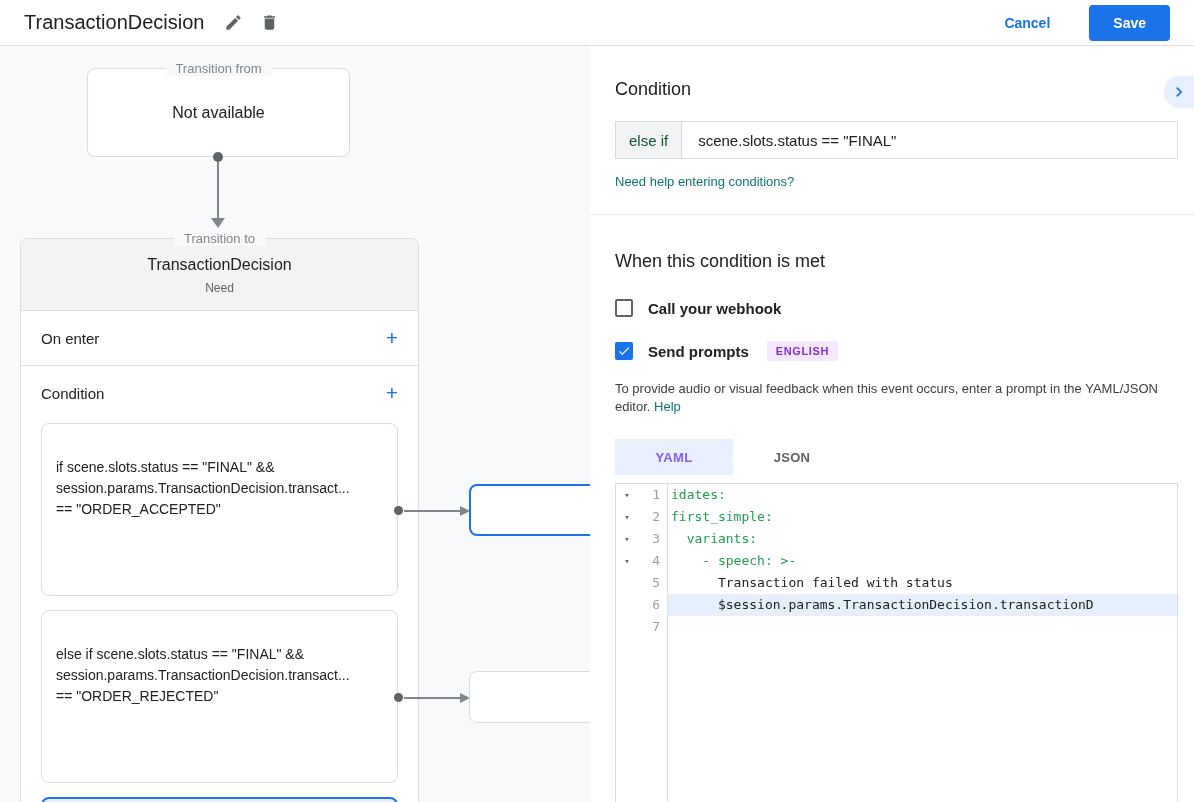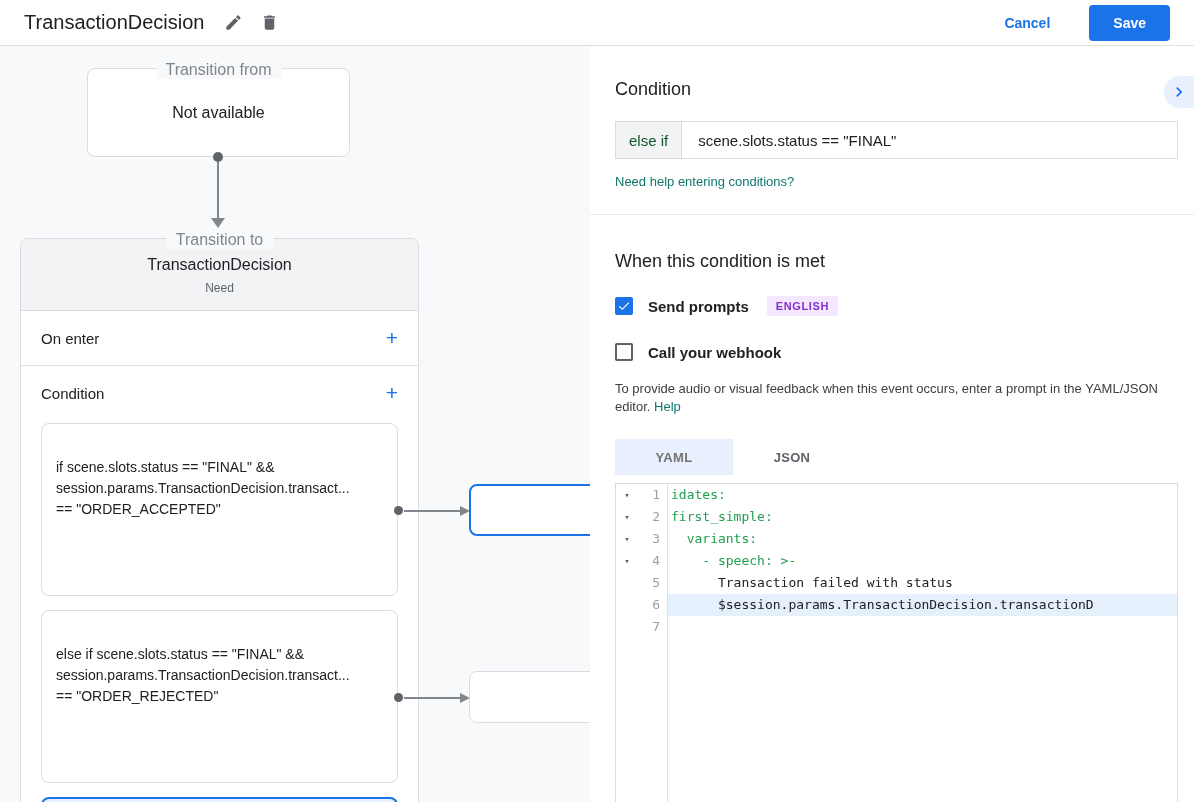--- a/index.html
+++ b/index.html
@@ -20,21 +20,21 @@
 
   
   .main { display:flex; height:756px; }
   .canvas { position:relative; width:590px; height:756px; background:#f8f9fa; overflow:hidden; flex:none; }
   .panel { position:relative; flex:1; background:#fff; padding:0 16px 0 25px; overflow:hidden; }
 
   
   .tfrom-box { position:absolute; left:87px; top:22px; width:263px; height:89px;
     background:#fff; border:1px solid #dadce0; border-radius:8px; }
   .box-legend { position:absolute; top:-8px; left:50%; transform:translateX(-50%);
-    background:#f8f9fa; padding:0 10px; font-size:16px; color:#80868b; white-space:nowrap; }
+    background:#f8f9fa; padding:0 10px; font-size:13px; color:#80868b; white-space:nowrap; }
   .tfrom-value { position:absolute; left:0; right:0; top:35px; text-align:center; font-size:16px; color:#202124; }
 
   .flow-dot { position:absolute; left:213px; top:106px; width:10px; height:10px;
     border-radius:50%; background:#5f6368; }
   .flow-line { position:absolute; left:217px; top:116px; width:2px; height:56px; background:#80868b; }
   .flow-head { position:absolute; left:211px; top:172px; width:0; height:0;
     border-left:7px solid transparent; border-right:7px solid transparent; border-top:10px solid #80868b; }
 
   
   .tto { position:absolute; left:20px; top:192px; width:399px; height:640px;
@@ -91,21 +91,21 @@
     align-items:center; justify-content:center; }
   .check-label { font-size:15px; font-weight:700; color:#202124; margin-left:15px; }
   .lang-badge { margin-left:18px; background:#f3e8fd; color:#8430ce; font-size:11px; font-weight:700;
     letter-spacing:.6px; padding:4px 9px; border-radius:2px; }
 
   .note { margin-top:19px; font-size:13px; line-height:18px; color:#3c4043; max-width:567px; }
 
   .tabs { display:flex; margin-top:23px; }
   .tab { width:118px; height:36px; display:flex; align-items:center; justify-content:center;
     font-size:13px; font-weight:700; letter-spacing:.3px; color:#5f6368; cursor:pointer; }
-  .tab.active { background:#e8f0fe; color:#737373; }
+  .tab.active { background:#e8f0fe; color:#8b5cf6; }
 
   .editor { margin-top:8px; border:1px solid #dadce0; height:333px; background:#fff;
     font-family:"DejaVu Sans Mono","Liberation Mono",monospace; font-size:13px; overflow:hidden; }
   .code-row { display:flex; height:22px; line-height:22px; }
   .fold-col { width:22px; flex:none; text-align:center; color:#5f6368; font-size:9px; cursor:pointer; }
   .num-col { width:30px; flex:none; text-align:right; padding-right:7px; color:#9aa0a6;
     border-right:1px solid #e0e0e0; }
   .code-text { flex:1; padding-left:3px; white-space:pre; overflow:hidden; color:#202124; }
   .code-text.green { color:#1e9e4f; }
   .code-row.hl .code-text { background:#e5f0fc; }
@@ -211,35 +211,35 @@
       <div class="cond-prefix">else if</div>
       <input class="cond-input" type="text" value="scene.slots.status == &quot;FINAL&quot;" style="">
     </div>
 
     <a class="link help-link">Need help entering conditions?</a>
 
     <div class="panel-divider"></div>
 
     <div class="panel-h h-when">When this condition is met</div>
 
+    <div class="check-row">
+      <div class="checkbox"></div>
+      <div class="check-label">Call your webhook</div>
+    </div>
+
     <div class="check-row" style="margin-top:24px;">
       <div class="checkbox checked">
         <svg width="14" height="14" viewBox="0 0 24 24" fill="#fff">
             <path d="M9 16.17L4.83 12l-1.42 1.41L9 19 21 7l-1.41-1.41z"></path>
           </svg>
       </div>
       <div class="check-label">Send prompts</div>
       <div class="lang-badge">ENGLISH</div>
     </div>
 
-    <div class="check-row">
-      <div class="checkbox"></div>
-      <div class="check-label">Call your webhook</div>
-    </div>
-
     <div class="note">
       <span>To provide audio or visual feedback when this event occurs, enter a prompt in the YAML/JSON editor.</span>
       <a class="link">Help</a>
     </div>
 
     <div class="tabs">
       <div class="tab active">YAML</div>
       <div class="tab">JSON</div>
     </div>
 

